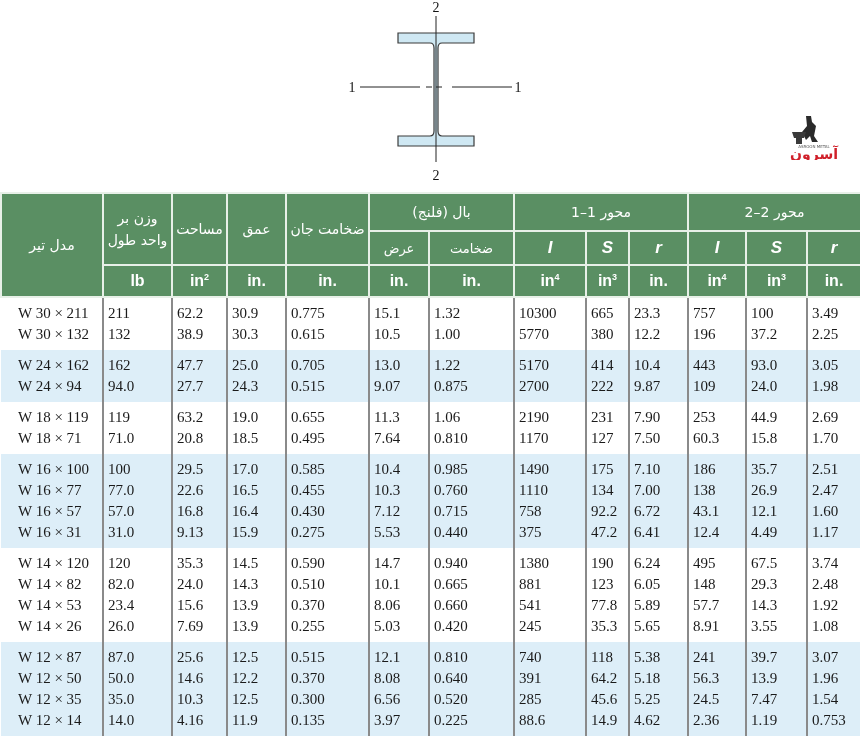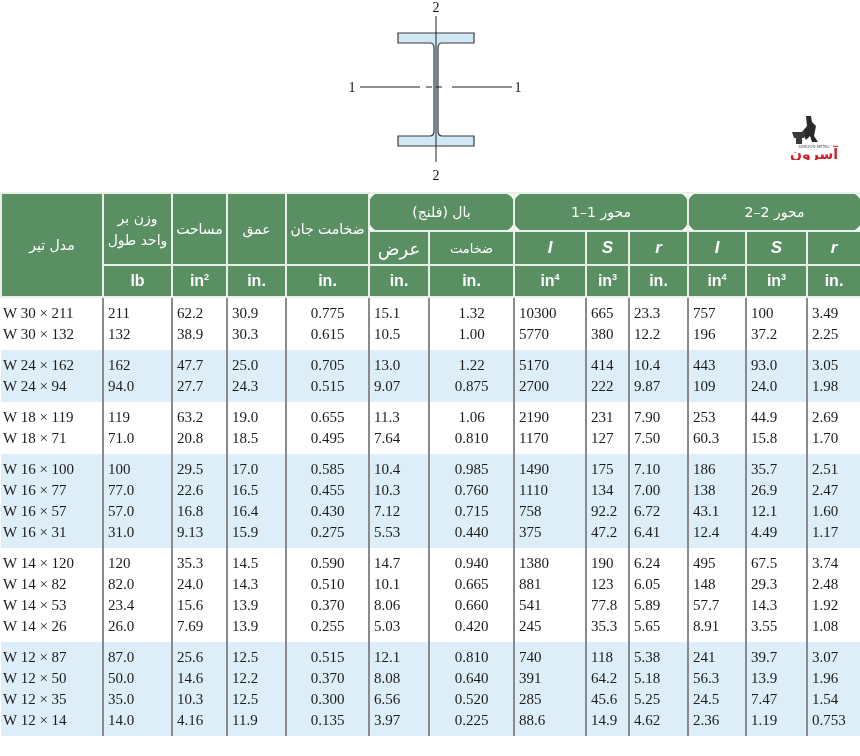--- a/index.html
+++ b/index.html
@@ -3,29 +3,29 @@
 <meta charset="utf-8">
 <style>
   html, body { margin:0; padding:0; background:#ffffff; }
   body { width:860px; height:756px; overflow:hidden; position:relative; font-family:"Liberation Serif", serif; }
   .figure { position:absolute; left:0; top:0; width:860px; height:190px; }
   .logo { position:absolute; left:778px; top:112px; width:72px; height:48px; }
   table.spec { position:absolute; left:0; top:192px; width:860px; border-collapse:collapse; table-layout:fixed; }
   table.spec th { background:#5a8f63; color:#ffffff; font-family:"DejaVu Sans", sans-serif; font-weight:normal; border:2px solid #e8f0e8; text-align:center; padding:0; }
   table.spec th.unit { font-family:"Liberation Sans", sans-serif; font-weight:bold; font-size:16px; height:30px; }
   table.spec th.sym { font-family:"Liberation Sans", sans-serif; font-weight:bold; font-style:italic; font-size:17px; height:32px; }
-  table.spec th.grp { height:36px; font-size:14px;border-radius:11px; }
+  table.spec th.grp { height:36px; font-size:14px; }
   table.spec th.top { font-size:14px; line-height:22px; }
   table.spec td { font-size:15px; color:#1a1a1a; padding:0 4px; border-left:2px solid #8a8a8a; border-right:2px solid #8a8a8a; height:21px; line-height:21px; white-space:nowrap; }
-  table.spec td.model { border-left:none; padding-left:2px; }
+  table.spec td.model { border-left:none; padding-left:17px; }
   table.spec td.last { border-right:none; }
   table.spec tr.band td { background:#ddeef8; }
   table.spec tr.gap td { height:5px; line-height:5px; padding:0; font-size:1px; }
   td.num { text-align:left; padding-left:14px; }
-  td.c { text-align:center; }
+  td.c { }
   sup { font-size:9px; vertical-align:super; line-height:0; }
 </style>
 </head>
 <body>
 
 <div class="figure">
   <svg width="860" height="190" viewBox="0 0 860 190">
 
     <path d="M398,33 L474,33 L474,43 L442,43 Q438,43 438,48 L438,131 Q438,136 442,136 L474,136 L474,146 L398,146 L398,136 L430,136 Q434,136 434,131 L434,48 Q434,43 430,43 L398,43 Z" fill="#cfe8f3" stroke="#3a3a3a" stroke-width="1.2"></path>
 
@@ -72,21 +72,21 @@
       <th rowspan="3" class="top">مدل تیر</th>
       <th rowspan="2" class="top">وزن بر واحد طول</th>
       <th rowspan="2" class="top">مساحت</th>
       <th rowspan="2" class="top">عمق</th>
       <th rowspan="2" class="top">ضخامت جان</th>
       <th colspan="2" class="grp">بال (فلنج)</th>
       <th colspan="3" class="grp">محور  1–1</th>
       <th colspan="3" class="grp">محور  2–2</th>
     </tr>
     <tr>
-      <th class="sym" style="font-style:normal;font-weight:normal;font-family:'DejaVu Sans',sans-serif;font-size:18px;margin-top:6px;">عرض</th>
+      <th class="sym" style="font-style:normal;font-weight:normal;font-family:'DejaVu Sans',sans-serif;font-size:13px;margin-top:6px;">عرض</th>
       <th class="sym" style="font-style:normal;font-weight:normal;font-family:'DejaVu Sans',sans-serif;font-size:13px;">ضخامت</th>
       <th class="sym">I</th>
       <th class="sym">S</th>
       <th class="sym">r</th>
       <th class="sym">I</th>
       <th class="sym">S</th>
       <th class="sym">r</th>
     </tr>
     <tr>
       <th class="unit">lb</th>

